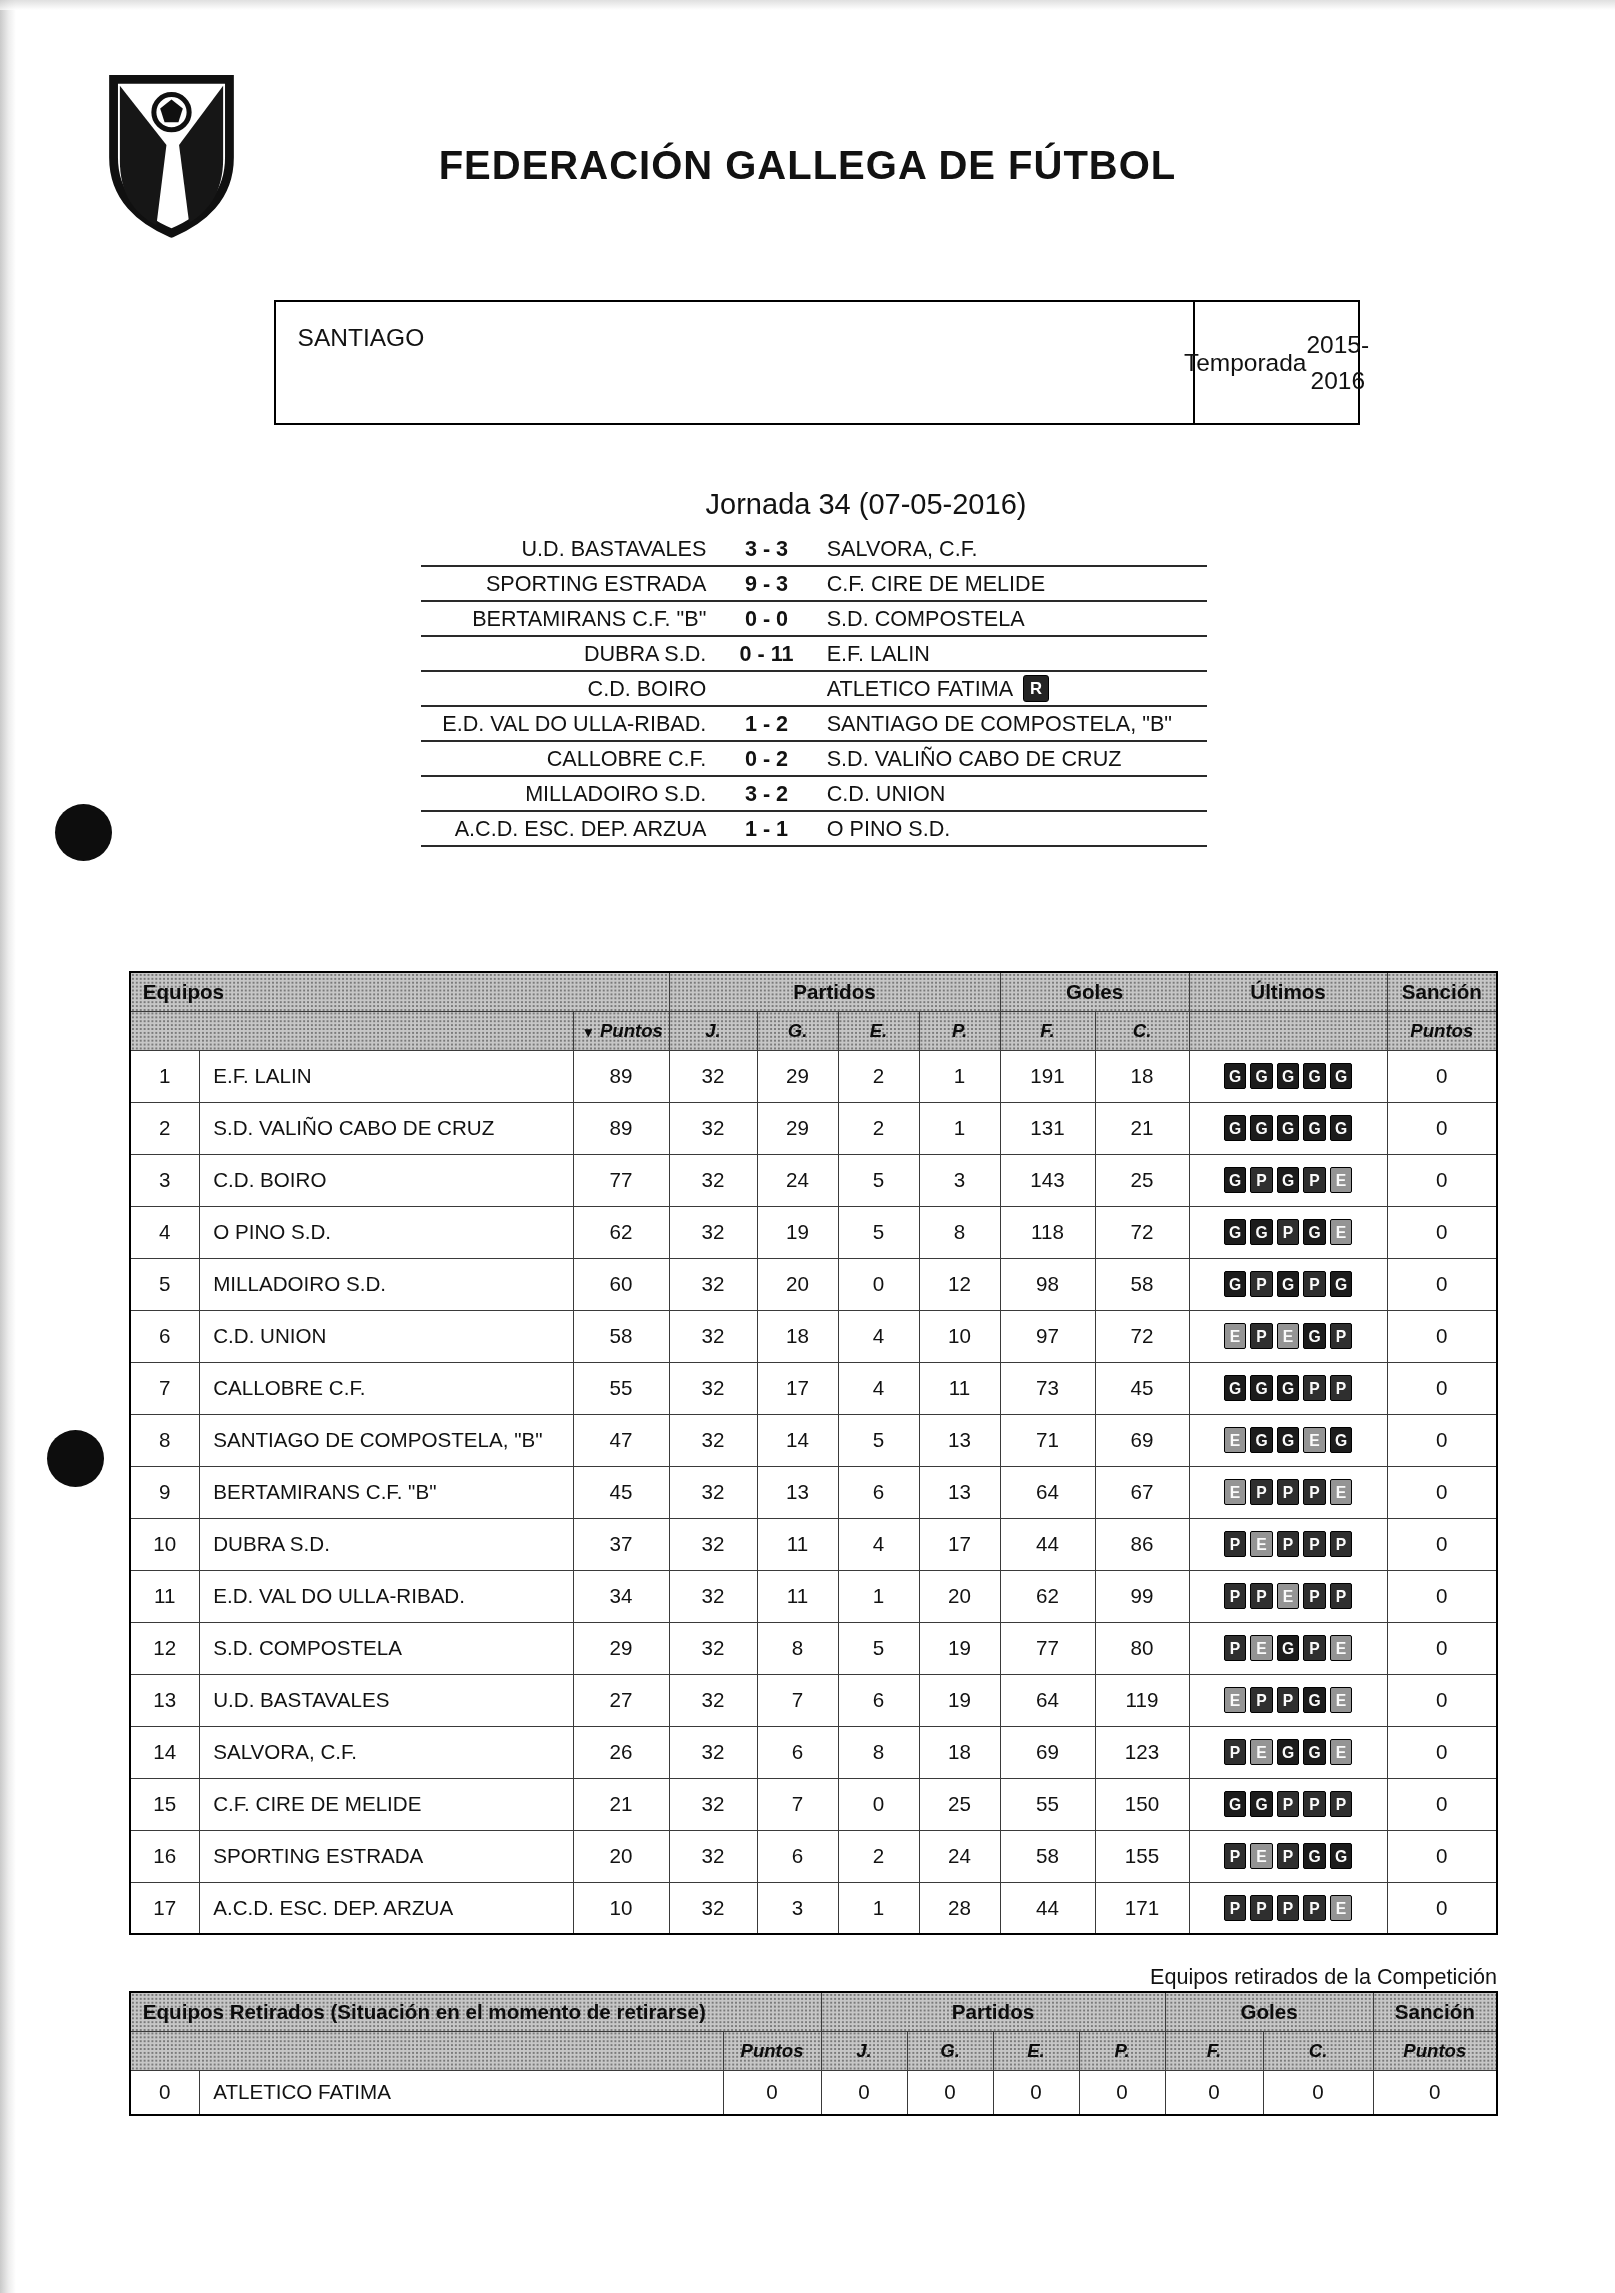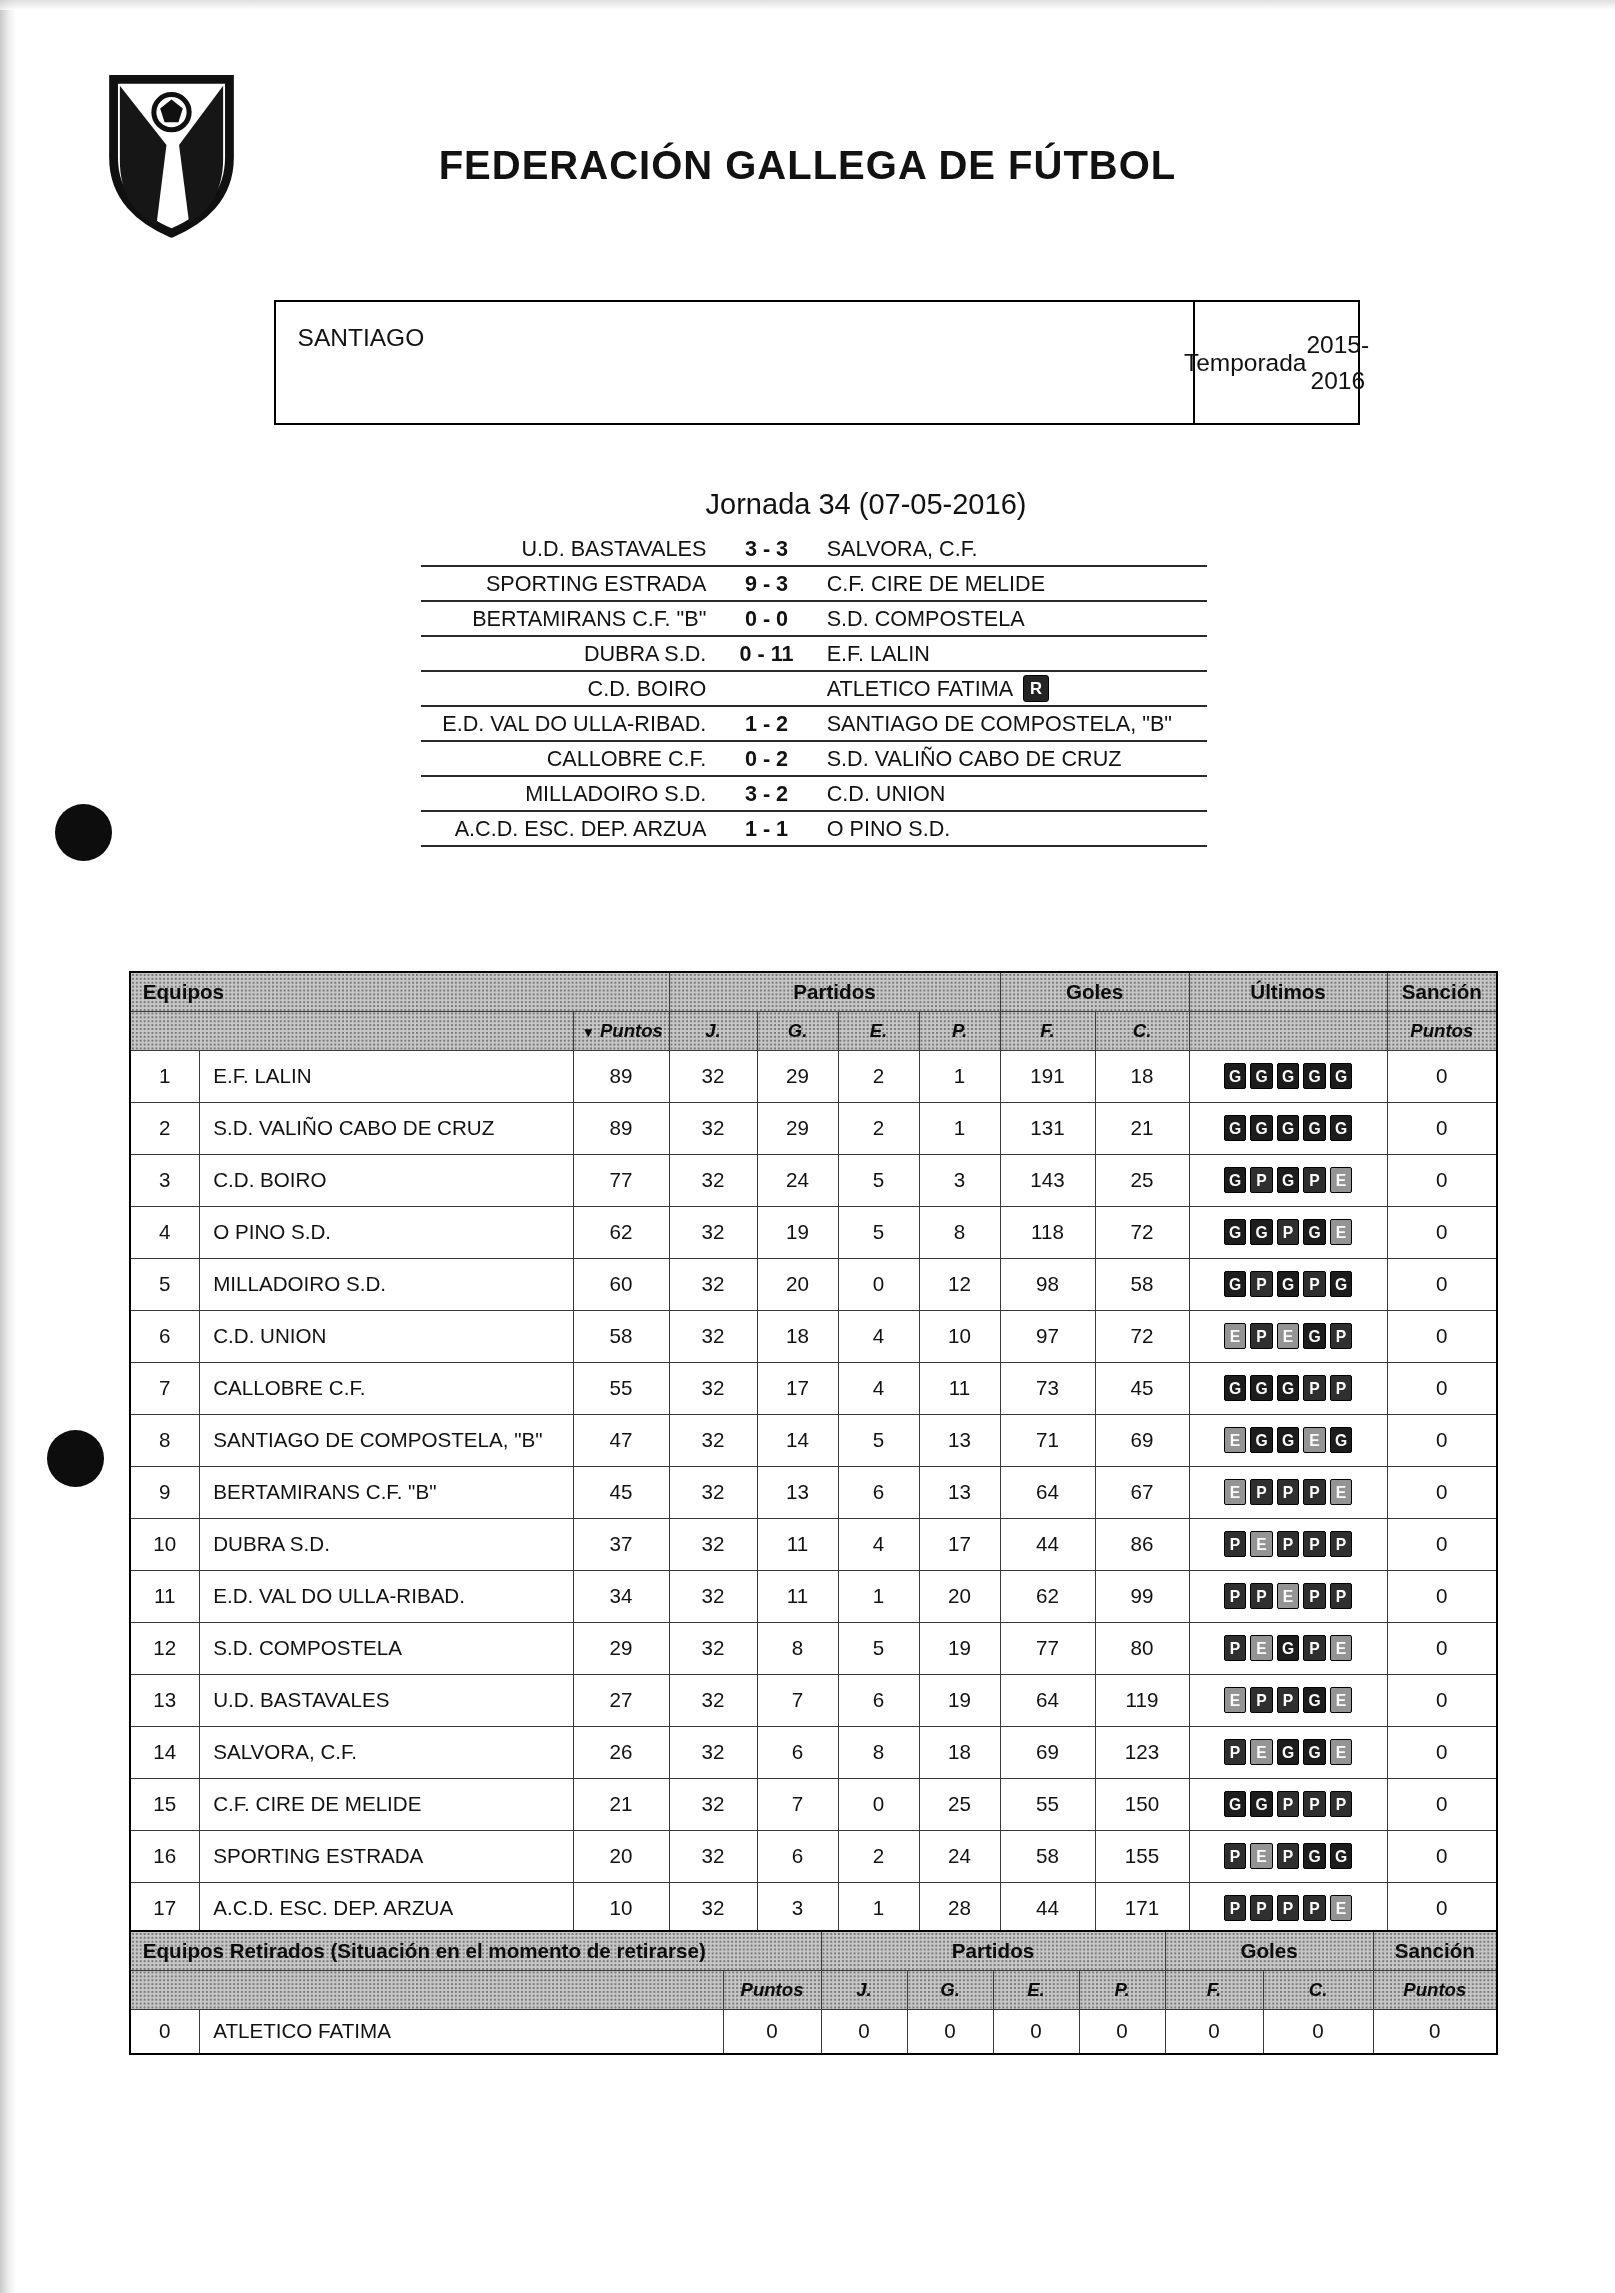--- a/index.html
+++ b/index.html
@@ -84,21 +84,21 @@
     font-weight: bold; color: #0c0c0c;
   }
   .group-row th { height: 39px; font-size: 20.6px; text-align: center; padding: 3.9px 5.9px; }
   .group-row th.left { text-align: left; padding-left: 11.8px; }
   .col-row th { height: 37px; font-size: 18.6px; text-align: center; padding: 8px; font-style: italic; }
   .th-puntos { text-align: right !important; padding-right: 9.8px !important; }
   .sort { font-size: 13.7px; margin-right: 4.9px; }
 
   .standings { top: 971px; font-size: 20.6px; }
   .standings td { height: 52px; text-align: center; }
-  .retired-table { top: 1930px; font-size: 20.6px; }
+  .retired-table { top: 1991px; font-size: 20.6px; }
   .retired-table td { height: 45px; text-align: center; }
   td.c-team { text-align: left; padding-left: 13.7px; white-space: nowrap; }
 
   
   .c-last5 { white-space: nowrap; }
   .rb {
     display: inline-block; width: 22.5px; height: 26.5px; line-height: 26.5px;
     margin: 0 2px; text-align: center; font-weight: bold; font-size: 15.7px;
     color: #fafafa; border: 1px solid #000; border-radius: 2px;
   }

